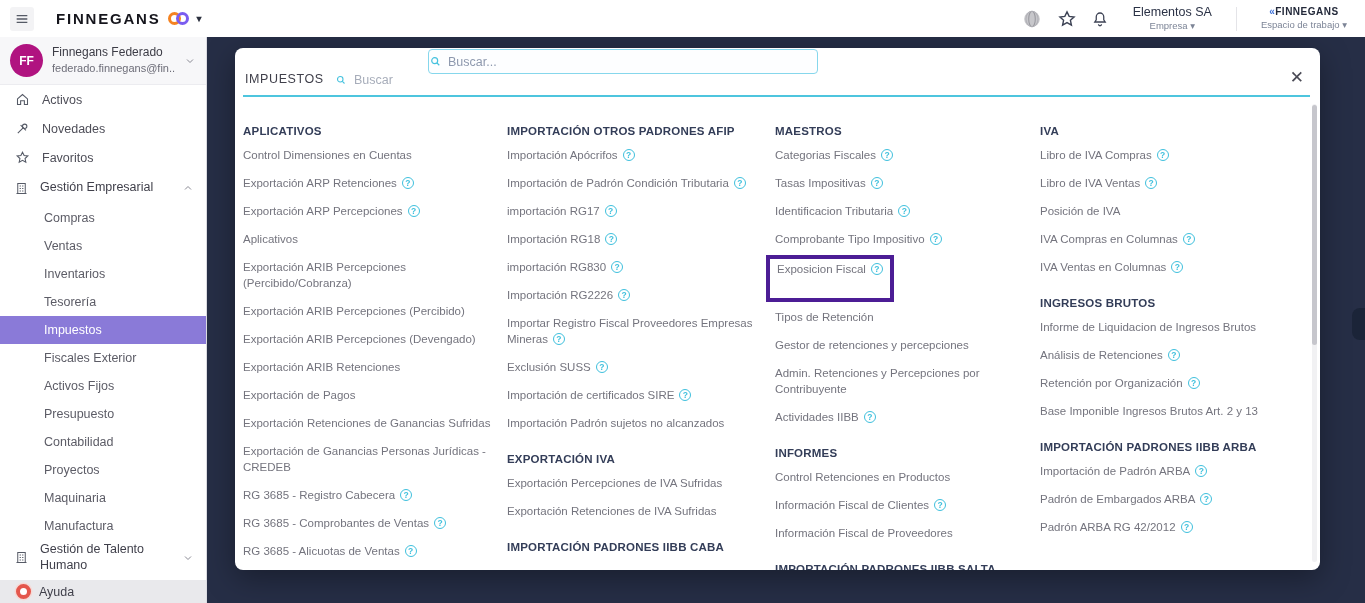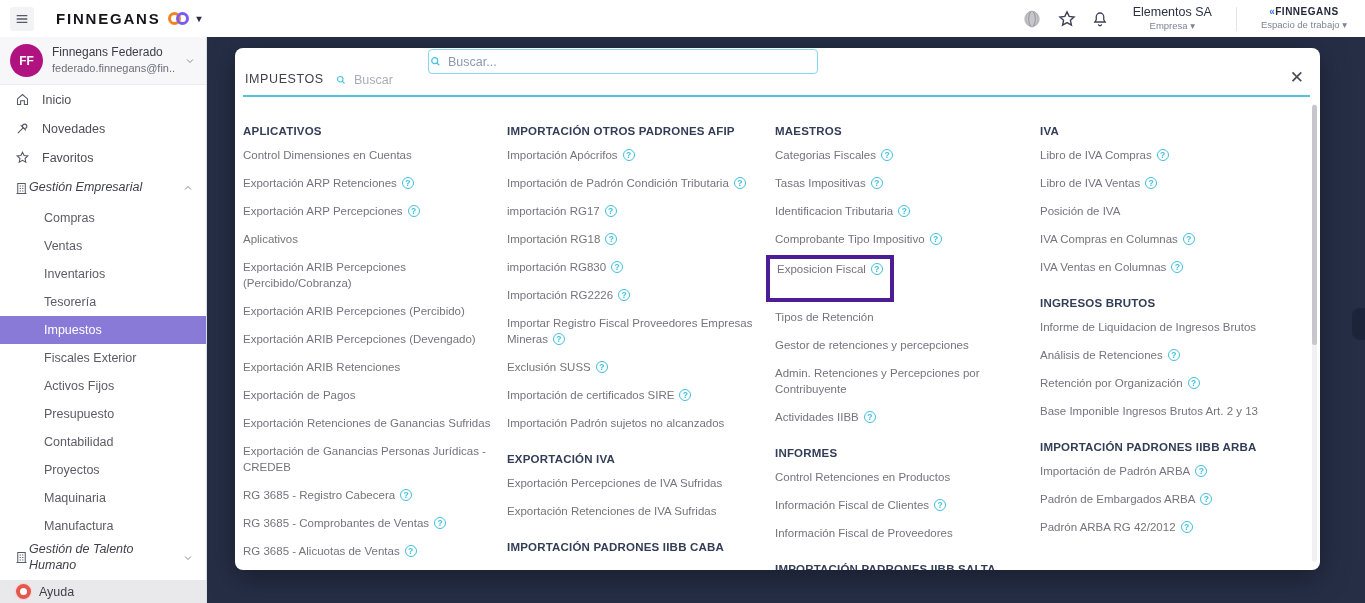--- a/index.html
+++ b/index.html
@@ -29,21 +29,21 @@
 
   
   .sidebar { position:absolute; top:37px; left:0; width:207px; height:566px; background:#ffffff; border-right:1px solid #dcdce2; z-index:20; }
   .user { height:48px; background:#f7f7f9; border-bottom:1px solid #ececf0; display:flex; align-items:center; padding:0 10px; gap:9px; cursor:pointer; }
   .avatar { width:33px; height:33px; border-radius:50%; background:#b01380; color:#fff; font-size:12px; font-weight:700; display:flex; align-items:center; justify-content:center; flex:none; }
   .user-texts { flex:1; min-width:0; line-height:1.45; }
   .user-name { font-size:12px; color:#3c3c46; white-space:nowrap; }
   .user-mail { font-size:11px; color:#6d6d78; white-space:nowrap; overflow:hidden; }
   .user-chev { color:#8a8a94; flex:none; }
   .nav-item { height:29px; display:flex; align-items:center; gap:12px; padding-left:15px; font-size:12.5px; color:#4e4e58; cursor:pointer; }
-  .nav-section { min-height:32px; display:flex; align-items:center; padding:2px 12px 2px 14px; font-size:12.5px; color:#3f3f4a; cursor:pointer;font-style:italic; }
+  .nav-section { min-height:32px; display:flex; align-items:center; gap:11px; padding:2px 12px 2px 14px; font-size:12.5px; color:#3f3f4a; cursor:pointer; }
   .nav-section .lbl { flex:1; line-height:1.25; }
   .nav-section .chev { color:#8a8a94; }
   .nav-sub { height:28px; line-height:28px; padding-left:44px; font-size:12.5px; color:#5c5c66; cursor:pointer; white-space:nowrap; }
   .nav-sub.active { background:#8a7ad8; color:#ffffff; }
   .ic { display:flex; align-items:center; color:#555a66; }
   .help-row { position:absolute; bottom:0; left:0; width:100%; height:23px; background:#e9e9ec; display:flex; align-items:center; gap:8px; padding-left:16px; font-size:12.5px; color:#3f3f4a; cursor:pointer; }
   .buoy { width:15px; height:15px; border-radius:50%; border:4px solid #e4574d; background:#fff; box-shadow:0 0 0 1.5px #f6d9d6; flex:none; }
 
   
   .modal { position:absolute; left:235px; top:48px; width:1085px; height:522px; background:#ffffff; border-radius:8px; z-index:25; overflow:hidden; box-shadow:0 8px 30px rgba(0,0,0,.35); }
@@ -143,21 +143,21 @@
         </svg>
     </span>
   </div>
   <div>
       <div class="nav-item">
         <span class="ic">
           <svg width="15" height="15" viewBox="0 0 24 24" fill="none" stroke="currentColor" stroke-width="1.7">
             <path d="M4 11 12 4l8 7v9h-5v-6h-6v6H4z"></path>
           </svg>
         </span>
-        <span>Inicio</span>
+        <span>Activos</span>
       </div>
       <div class="nav-item">
         <span class="ic">
           <svg width="15" height="15" viewBox="0 0 24 24" fill="none" stroke="currentColor" stroke-width="1.7">
             <circle cx="15.5" cy="8.5" r="3.5"></circle>
             <path d="M13 11 4.5 19.5M9 6.5 17.5 15"></path>
           </svg>
         </span>
         <span>Novedades</span>
       </div>

